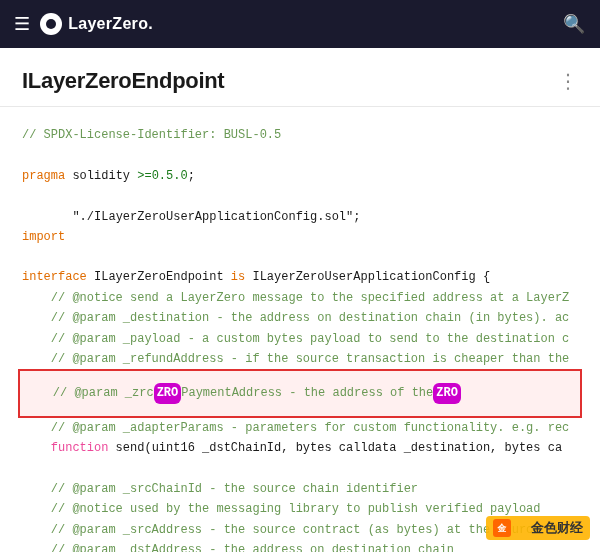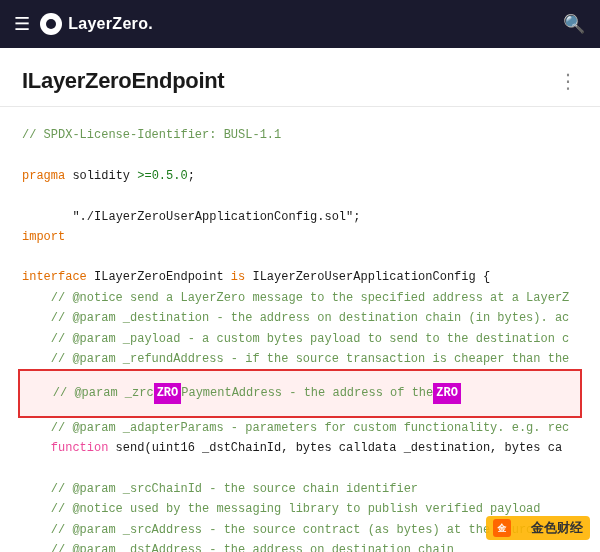--- a/index.html
+++ b/index.html
@@ -118,21 +118,21 @@
       margin: 0 -4px;
       padding: 12px 4px;
       display: flex;
       align-items: center;
     }
 
     .zro-highlight {
       background: #cc00cc;
       color: #ffffff;
       padding: 0 3px;
-      border-radius: 0;
+      border-radius: 6px;
       font-weight: 600;
     }
 
     .code-function { color: #ec4899; font-weight: 500; }
 
     
     .watermark {
       position: absolute;
       bottom: 12px;
       right: 10px;
@@ -181,21 +181,21 @@
 <div class="page-content">
 
   <div class="page-header">
     <span class="page-title">ILayerZeroEndpoint</span>
     <span class="more-icon">⋮</span>
   </div>
 
   <div class="code-area">
 
     <div class="code-line">
-      <span class="code-comment">// SPDX-License-Identifier: BUSL-1.1</span>
+      <span class="code-comment">// SPDX-License-Identifier: BUSL-0.5</span>
     </div>
 
     <div class="code-line">&nbsp;</div>
 
     <div class="code-line">
       <span style="color:#e06c00;">pragma</span>
       <span>&nbsp;solidity&nbsp;</span>
       <span class="code-version">&gt;=0.5.0</span>
       <span>;</span>
     </div>

